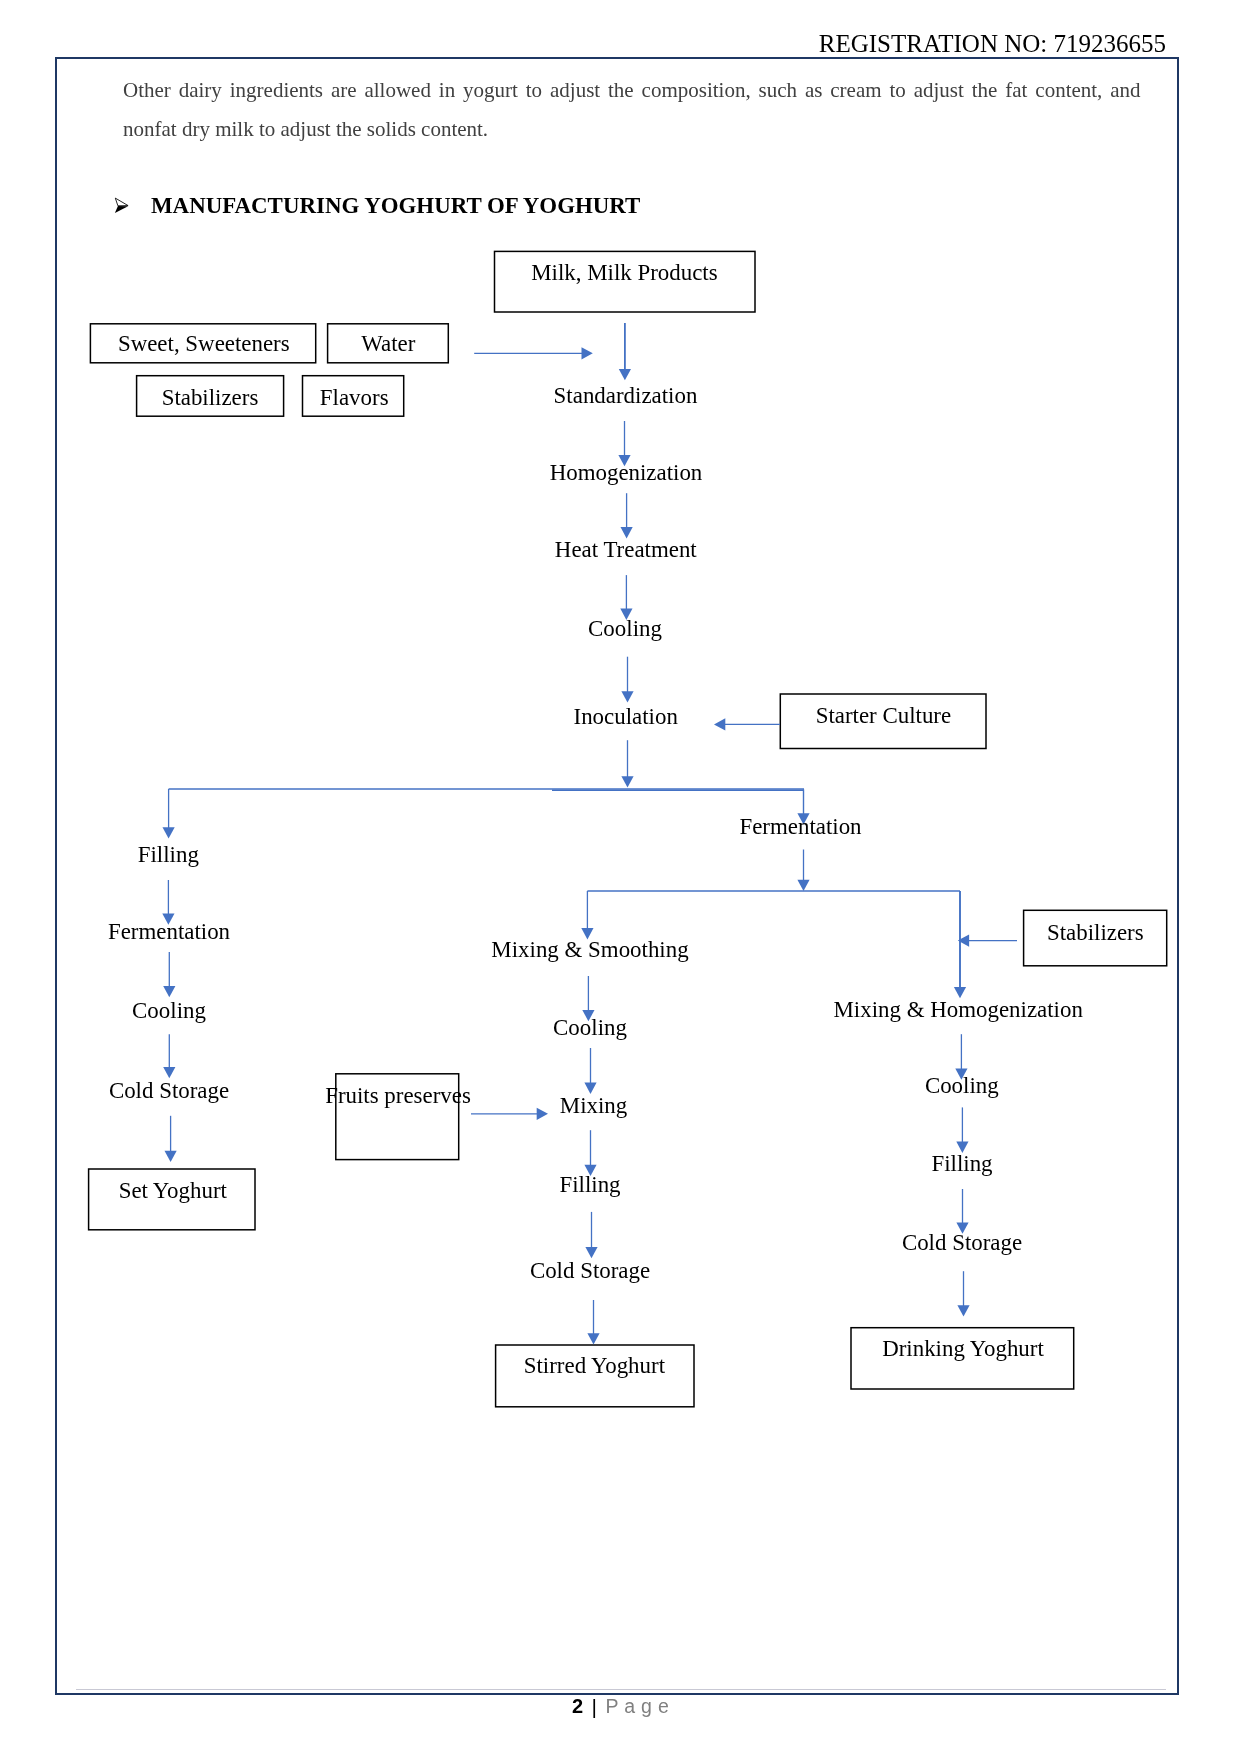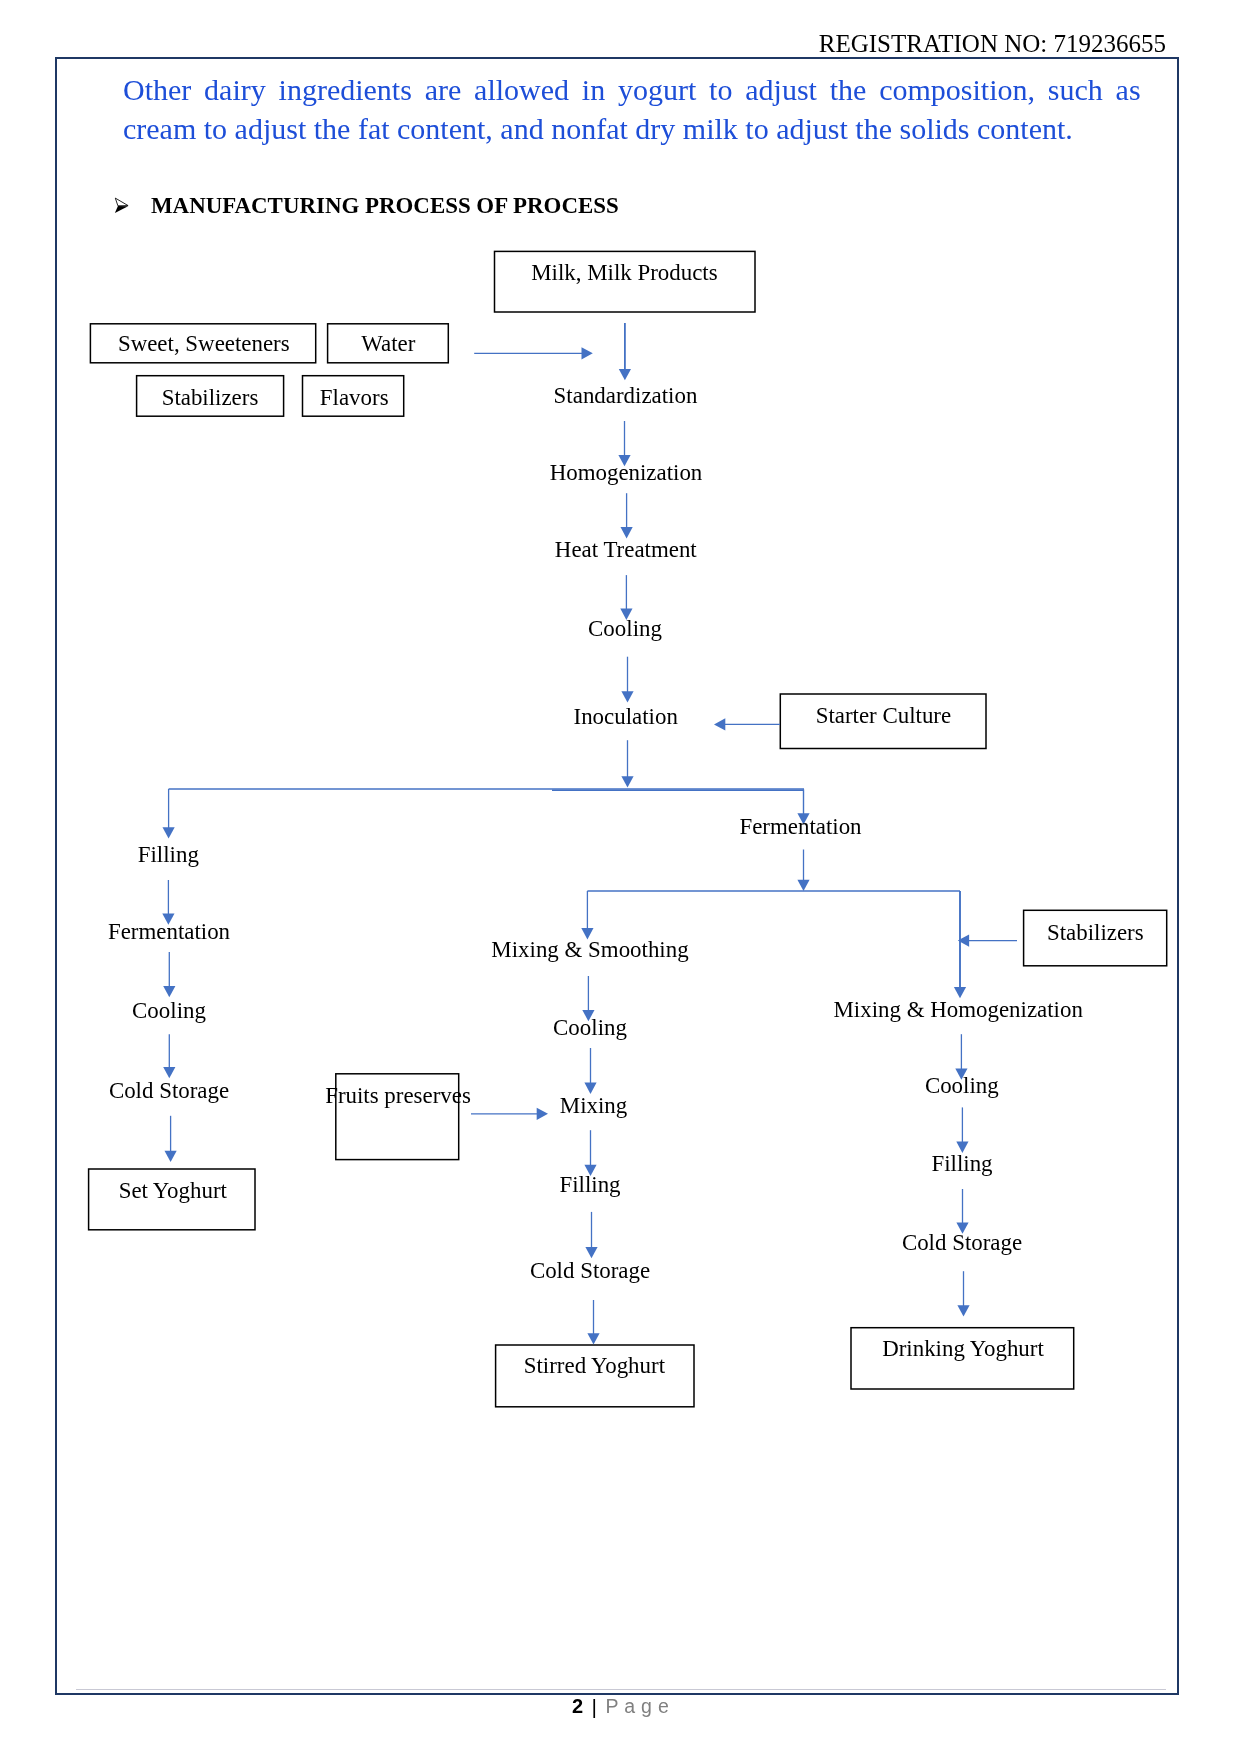--- a/index.html
+++ b/index.html
@@ -1,21 +1,21 @@
 <!DOCTYPE html>
 <html><head>
 <meta charset="utf-8">
 <style>
   html,body{margin:0;padding:0;}
   body{width:1241px;height:1754px;background:#ffffff;font-family:"Liberation Serif",serif;overflow:hidden;position:relative;}
   .page{position:absolute;left:0;top:0;width:1235px;height:1754px;}
   .hdr{position:absolute;left:0;top:30px;width:1166px;text-align:right;font-size:25px;color:#000;white-space:nowrap;}
   .pageborder{position:absolute;left:55px;top:57px;width:1124px;height:1638px;border:2.4px solid #1F3864;box-sizing:border-box;}
   .ftsep{position:absolute;left:76px;top:1688.5px;width:1090px;height:1.4px;background:#C9C9D4;}
-  .para{position:absolute;left:123px;top:71px;width:1017.6px;font-size:30px;line-height:38.5px;text-align:justify;text-justify:inter-word;color:#1d4ed8;}
+  .para{position:absolute;left:123px;top:71px;width:1017.6px;font-size:21px;line-height:38.5px;text-align:justify;text-justify:inter-word;color:#404040;}
   .heading{position:absolute;left:151px;top:193px;font-size:22.92px;color:#000;white-space:nowrap;}
   .bulsvg{position:absolute;left:112px;top:194px;}
   .heading .htx{font-weight:bold;letter-spacing:0px;}
   svg.flow{position:absolute;left:0;top:0;width:1241px;height:1754px;overflow:visible;}
   svg.flow text{font-family:"Liberation Serif",serif;font-size:22.92px;fill:#000;}
   .ft{position:absolute;left:0;top:1694px;width:1241px;text-align:center;font-family:"Liberation Sans",sans-serif;font-size:19.5px;line-height:24px;}
   .ft .n{font-weight:bold;color:#000;font-size:20px;}
   .ft .sep{font-weight:normal;color:#000;font-size:21px;padding:0 8.5px 0 8.5px;position:relative;top:1px;}
   .ft .lbl{color:#808080;letter-spacing:0.3px;margin-top:31px;}
 </style>
@@ -25,21 +25,21 @@
 <div class="page">
   <div class="hdr">REGISTRATION NO: 719236655</div>
   <div class="pageborder"></div>
   <div class="ftsep"></div>
   <div class="para">Other dairy ingredients are allowed in yogurt to adjust the composition, such as cream to adjust the fat content, and nonfat dry milk to adjust the solids content.</div>
   <svg class="bulsvg" viewBox="0 0 20 22" width="20" height="22">
     <path d="M5.9,12.1 L16.1,12.2 L2.9,19.0 Z" fill="#000"></path>
     <path d="M3.3,4.1 L16.1,11.6 L5.9,11.8 Z" fill="none" stroke="#000" stroke-width="0.85" stroke-linejoin="miter"></path>
   </svg>
   <div class="heading">
-    <span class="htx">MANUFACTURING PROCESS OF PROCESS</span>
+    <span class="htx">MANUFACTURING YOGHURT OF YOGHURT</span>
   </div>
 
   <svg class="flow" viewBox="0 0 1241 1754" xmlns="http://www.w3.org/2000/svg">
     <g>
         <rect x="494.5" y="251.4" width="260.5" height="60.6" fill="#ffffff" stroke="#000000" stroke-width="1.5"></rect>
         <rect x="90.4" y="323.8" width="225.3" height="39" fill="#ffffff" stroke="#000000" stroke-width="1.5"></rect>
         <rect x="327.6" y="323.8" width="120.7" height="39" fill="#ffffff" stroke="#000000" stroke-width="1.5"></rect>
         <rect x="136.6" y="375.7" width="147" height="40.5" fill="#ffffff" stroke="#000000" stroke-width="1.5"></rect>
         <rect x="302.5" y="375.7" width="101.2" height="40.5" fill="#ffffff" stroke="#000000" stroke-width="1.5"></rect>
         <rect x="780.3" y="694" width="205.7" height="54.5" fill="#ffffff" stroke="#000000" stroke-width="1.5"></rect>

